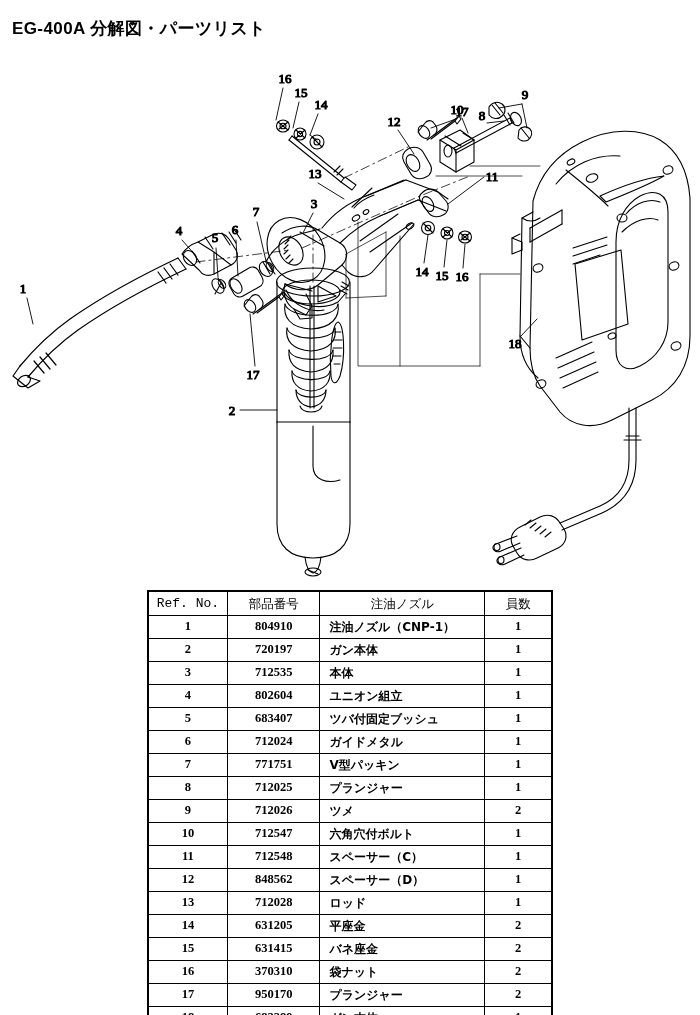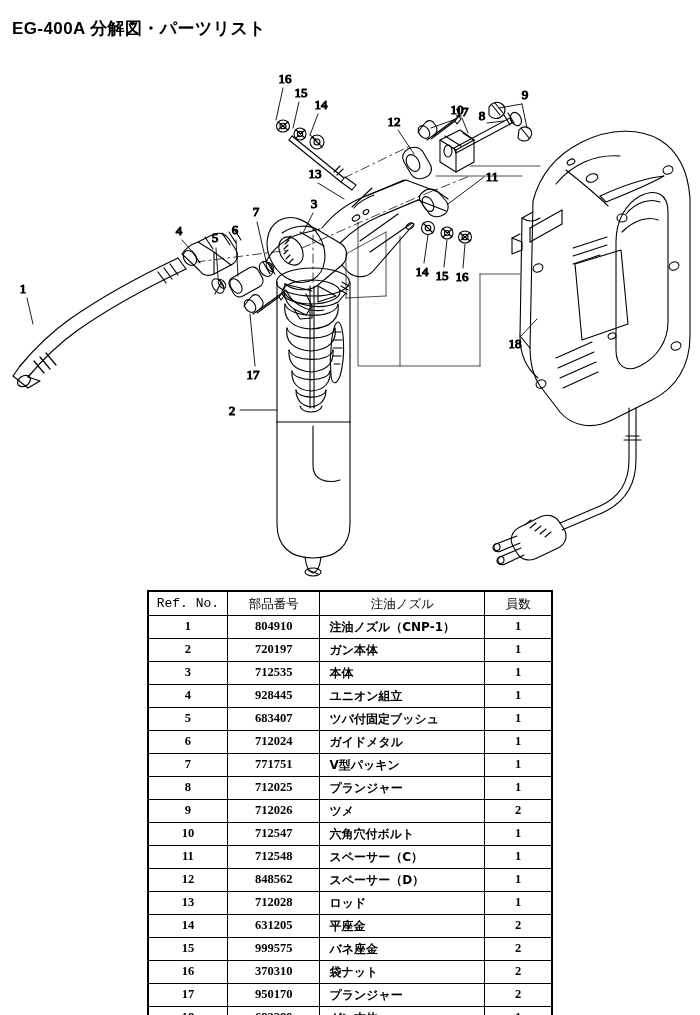--- a/index.html
+++ b/index.html
@@ -424,21 +424,21 @@
           <td class="c-qty">1</td>
         </tr>
         <tr>
           <td class="c-ref">3</td>
           <td class="c-num">712535</td>
           <td class="c-name">本体</td>
           <td class="c-qty">1</td>
         </tr>
         <tr>
           <td class="c-ref">4</td>
-          <td class="c-num">928445</td>
+          <td class="c-num">802604</td>
           <td class="c-name">ユニオン組立</td>
           <td class="c-qty">1</td>
         </tr>
         <tr>
           <td class="c-ref">5</td>
           <td class="c-num">683407</td>
           <td class="c-name">ツバ付固定ブッシュ</td>
           <td class="c-qty">1</td>
         </tr>
         <tr>
@@ -490,21 +490,21 @@
           <td class="c-qty">1</td>
         </tr>
         <tr>
           <td class="c-ref">14</td>
           <td class="c-num">631205</td>
           <td class="c-name">平座金</td>
           <td class="c-qty">2</td>
         </tr>
         <tr>
           <td class="c-ref">15</td>
-          <td class="c-num">999575</td>
+          <td class="c-num">631415</td>
           <td class="c-name">バネ座金</td>
           <td class="c-qty">2</td>
         </tr>
         <tr>
           <td class="c-ref">16</td>
           <td class="c-num">370310</td>
           <td class="c-name">袋ナット</td>
           <td class="c-qty">2</td>
         </tr>
         <tr>

